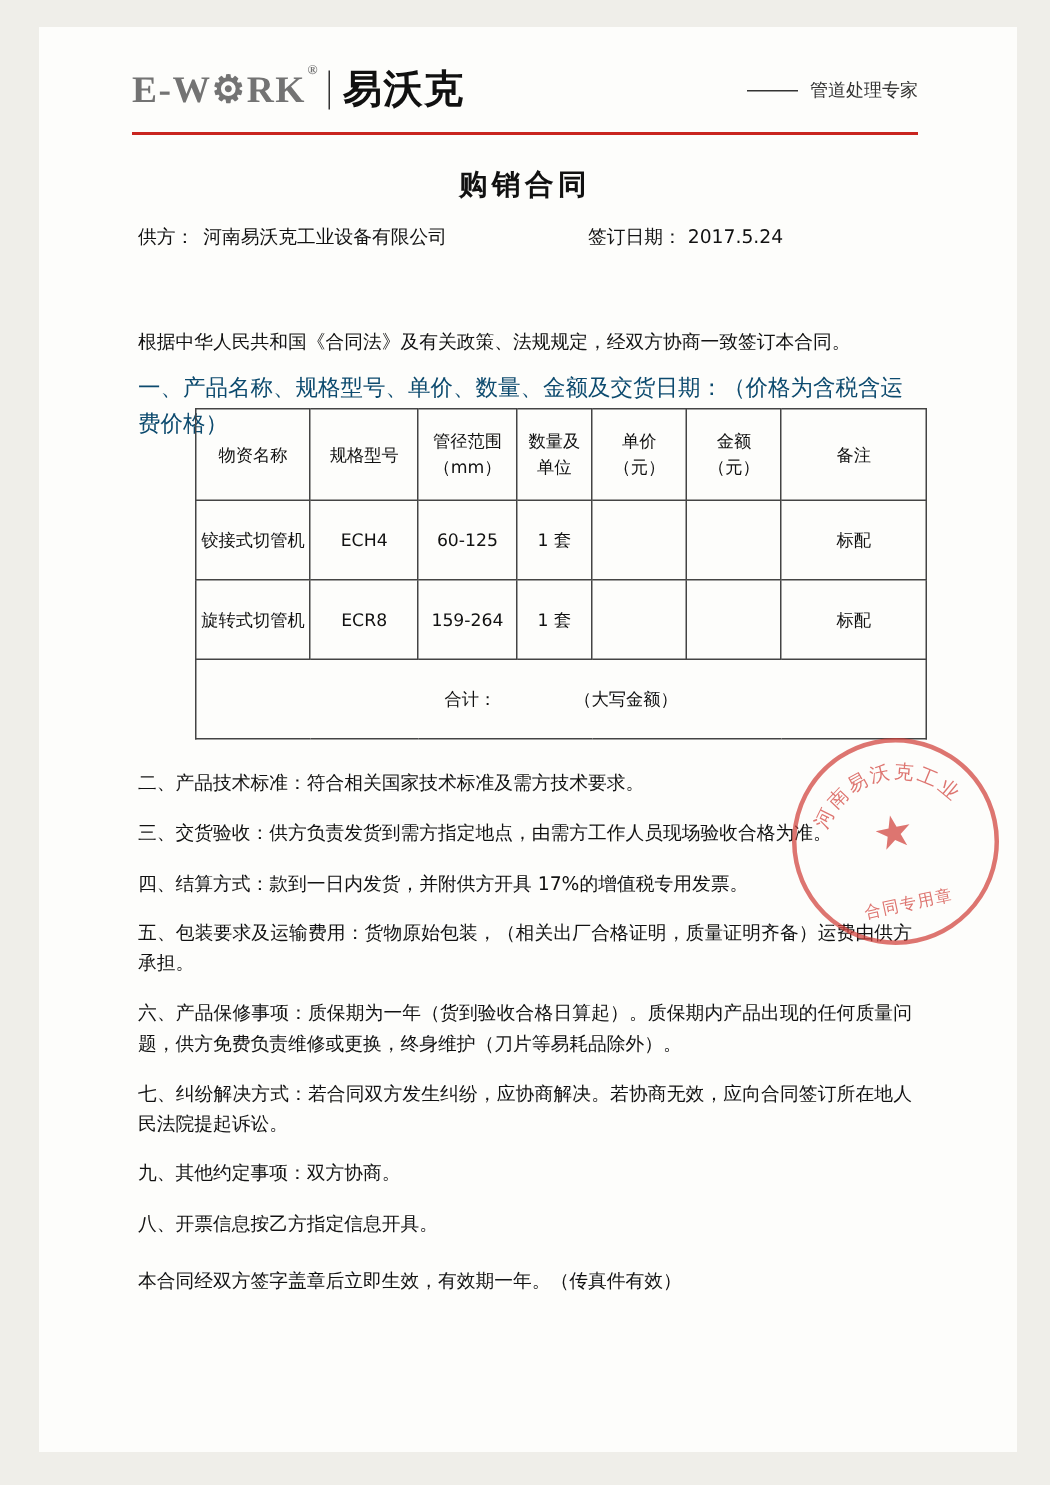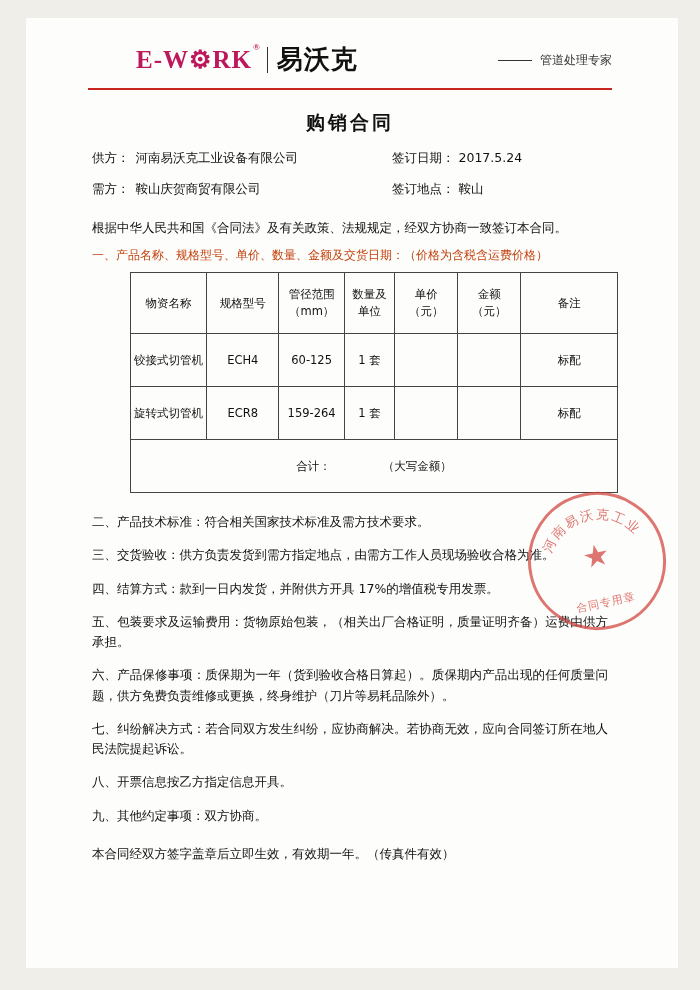--- a/index.html
+++ b/index.html
@@ -35,23 +35,22 @@
     left: 0;
     top: 0;
     display: flex;
     align-items: center;
   }
   .logo-main {
     font-family: "Liberation Serif", serif;
     font-weight: bold;
     font-size: 25px;
     letter-spacing: 1px;
-    color: #be185d;
+    color: #737373;
     position: relative;
-    margin-left: 48px;
   }
   .logo-reg {
     font-size: 9px;
     vertical-align: super;
     position: relative;
     top: -9px;
     left: 1px;
   }
   .logo-divider {
     display: inline-block;
@@ -142,23 +141,23 @@
     font-size: 12.5px;
     line-height: 1.6;
     color: #111;
   }
   .clause-1 {
     position: absolute;
     left: 92px;
     top: 246px;
     width: 516px;
     font-family: "DejaVu Sans", "Liberation Sans", sans-serif;
-    font-size: 12px;
+    font-size: 15px;
     line-height: 1.6;
-    color: #c2410c;
+    color: #0c4a6e;
   }
   
   .tbl-wrap {
     position: absolute;
     left: 90px;
     top: 272px;
     width: 488px;
     margin-left: 40px;
   }
   table.goods {
@@ -305,30 +304,20 @@
 
   <div class="meta">
     <div class="meta-row">
       <div class="meta-left">
         <span class="meta-label">供方：</span>
         <span class="meta-value">河南易沃克工业设备有限公司</span>
       </div>
       <div class="meta-right">
         <span class="meta-label">签订日期：</span>
         <span class="meta-value">2017.5.24</span>
-      </div>
-    </div>
-    <div class="meta-row">
-      <div class="meta-left">
-        <span class="meta-label">需方：</span>
-        <span class="meta-value">鞍山庆贺商贸有限公司</span>
-      </div>
-      <div class="meta-right">
-        <span class="meta-label">签订地点：</span>
-        <span class="meta-value">鞍山</span>
       </div>
     </div>
   </div>
 
   <div class="intro">根据中华人民共和国《合同法》及有关政策、法规规定，经双方协商一致签订本合同。</div>
   <div class="clause-1">一、产品名称、规格型号、单价、数量、金额及交货日期：（价格为含税含运费价格）</div>
 
   <div class="tbl-wrap">
     <table class="goods">
       <thead>
@@ -388,22 +377,22 @@
     </table>
   </div>
 
   <div class="clauses">
     <div class="clause">二、产品技术标准：符合相关国家技术标准及需方技术要求。</div>
     <div class="clause">三、交货验收：供方负责发货到需方指定地点，由需方工作人员现场验收合格为准。</div>
     <div class="clause">四、结算方式：款到一日内发货，并附供方开具 17%的增值税专用发票。</div>
     <div class="clause">五、包装要求及运输费用：货物原始包装，（相关出厂合格证明，质量证明齐备）运费由供方承担。</div>
     <div class="clause">六、产品保修事项：质保期为一年（货到验收合格日算起）。质保期内产品出现的任何质量问题，供方免费负责维修或更换，终身维护（刀片等易耗品除外）。</div>
     <div class="clause">七、纠纷解决方式：若合同双方发生纠纷，应协商解决。若协商无效，应向合同签订所在地人民法院提起诉讼。</div>
+    <div class="clause">九、其他约定事项：双方协商。</div>
     <div class="clause">八、开票信息按乙方指定信息开具。</div>
-    <div class="clause">九、其他约定事项：双方协商。</div>
     <div class="footnote">本合同经双方签字盖章后立即生效，有效期一年。（传真件有效）</div>
   </div>
 
   <div class="stamp">
     <div class="stamp-inner">
       <svg class="stamp-arc" viewBox="0 0 132 132">
         <defs>
           <path id="arcpath" d="M 16,74 A 50,50 0 0 1 116,74" fill="none"></path>
         </defs>
         <text>

